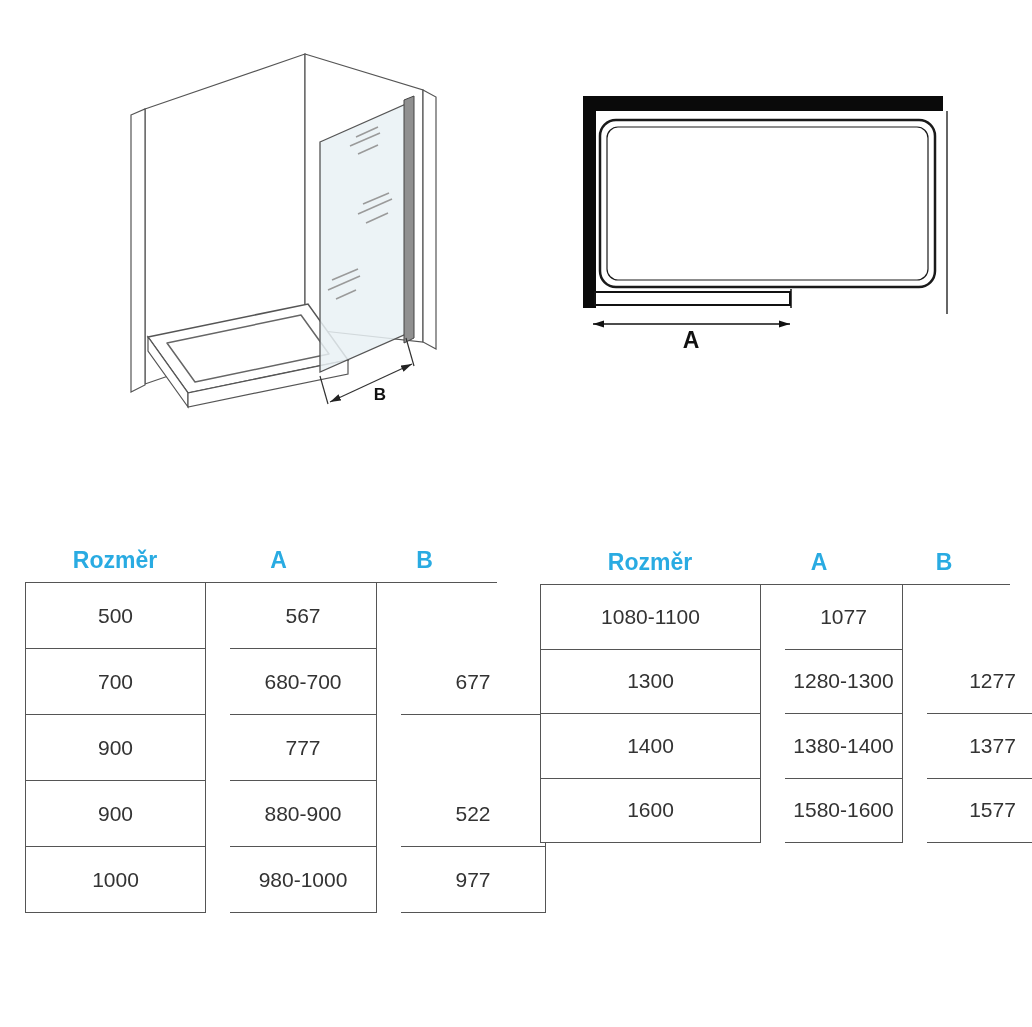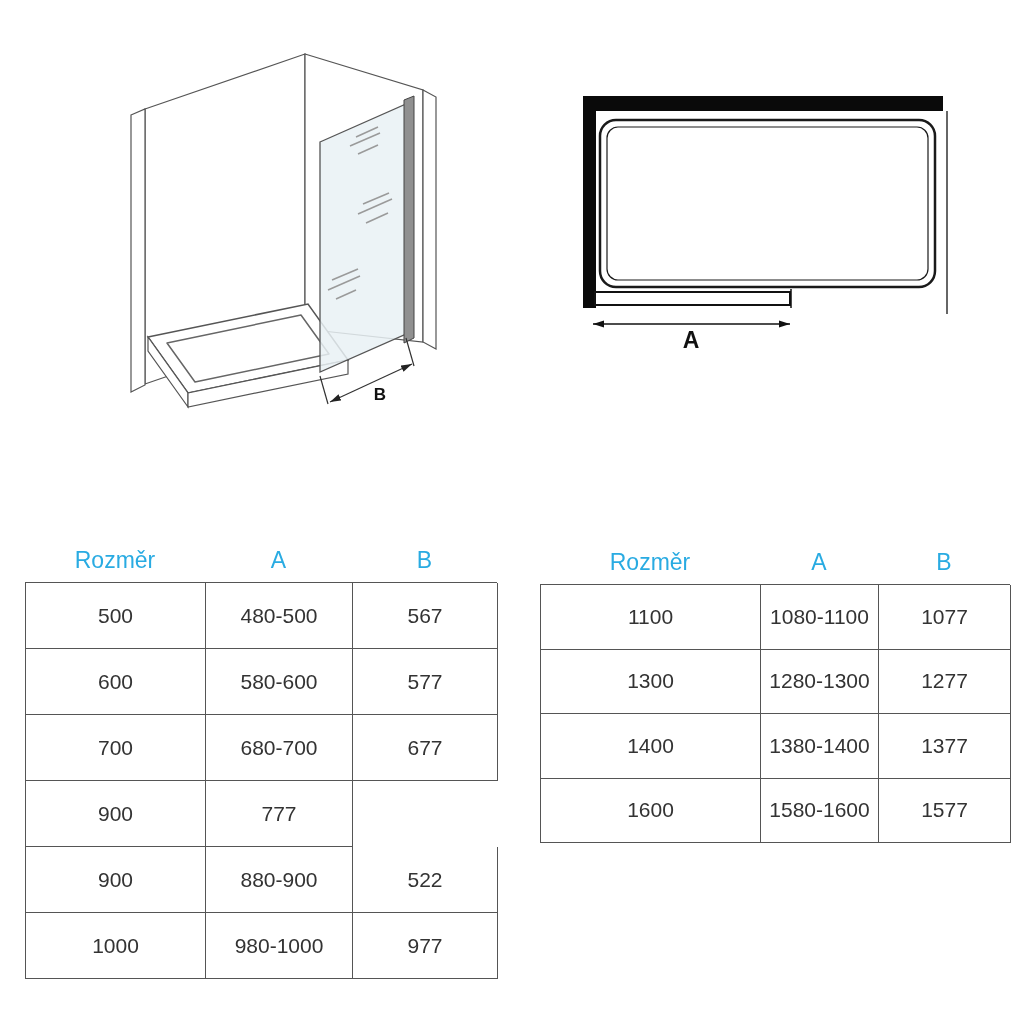--- a/index.html
+++ b/index.html
@@ -12,23 +12,23 @@
 
   .diagram { position:absolute; }
   #iso-diagram { left:118px; top:42px; }
   #plan-diagram { left:570px; top:86px; }
 
   .size-table { position:absolute; }
   #table-left  { left:25px;  top:538px; width:472px; }
   #table-right { left:540px; top:540px; width:470px; }
 
   .thead { display:grid; height:44px; align-items:center; text-align:center;
-           font-weight:normal; font-size:23px; }
+           font-weight:bold; font-size:23px; }
   .tbody { border-top:1px solid #555; border-left:1px solid #555; }
-  .tr { display:grid; }
+  .tr { display:grid;gap:24px; }
   #table-left  .thead, #table-left  .tr { grid-template-columns:180px 147px 145px; }
   #table-right .thead, #table-right .tr { grid-template-columns:220px 118px 132px; }
   #table-left  .tr { height:66px; }
   #table-right .tr { height:64.5px; }
   .td { border-right:1px solid #555; border-bottom:1px solid #555;
         display:flex; align-items:center; justify-content:center;
         font-size:21px; color:#333; background:#fff; }
 </style>
 </head>
 <body>
@@ -98,27 +98,21 @@
 
   <div id="table-left" class="size-table">
     <div class="thead">
       <div class="th accent" style="color: rgb(41, 171, 226);">Rozměr</div>
       <div class="th accent" style="color: rgb(41, 171, 226);">A</div>
       <div class="th accent" style="color: rgb(41, 171, 226);">B</div>
     </div>
     <div class="tbody">
       <div class="tr">
         <div class="td">500</div>
-        <div class="td">480-500</div>
         <div class="td">567</div>
-      </div>
-      <div class="tr">
-        <div class="td">600</div>
-        <div class="td">580-600</div>
-        <div class="td">577</div>
       </div>
       <div class="tr">
         <div class="td">700</div>
         <div class="td">680-700</div>
         <div class="td">677</div>
       </div>
       <div class="tr">
         <div class="td">900</div>
         <div class="td">777</div>
       </div>
@@ -136,21 +130,20 @@
   </div>
 
   <div id="table-right" class="size-table">
     <div class="thead">
       <div class="th accent" style="color: rgb(41, 171, 226);">Rozměr</div>
       <div class="th accent" style="color: rgb(41, 171, 226);">A</div>
       <div class="th accent" style="color: rgb(41, 171, 226);">B</div>
     </div>
     <div class="tbody">
       <div class="tr">
-        <div class="td">1100</div>
         <div class="td">1080-1100</div>
         <div class="td">1077</div>
       </div>
       <div class="tr">
         <div class="td">1300</div>
         <div class="td">1280-1300</div>
         <div class="td">1277</div>
       </div>
       <div class="tr">
         <div class="td">1400</div>

